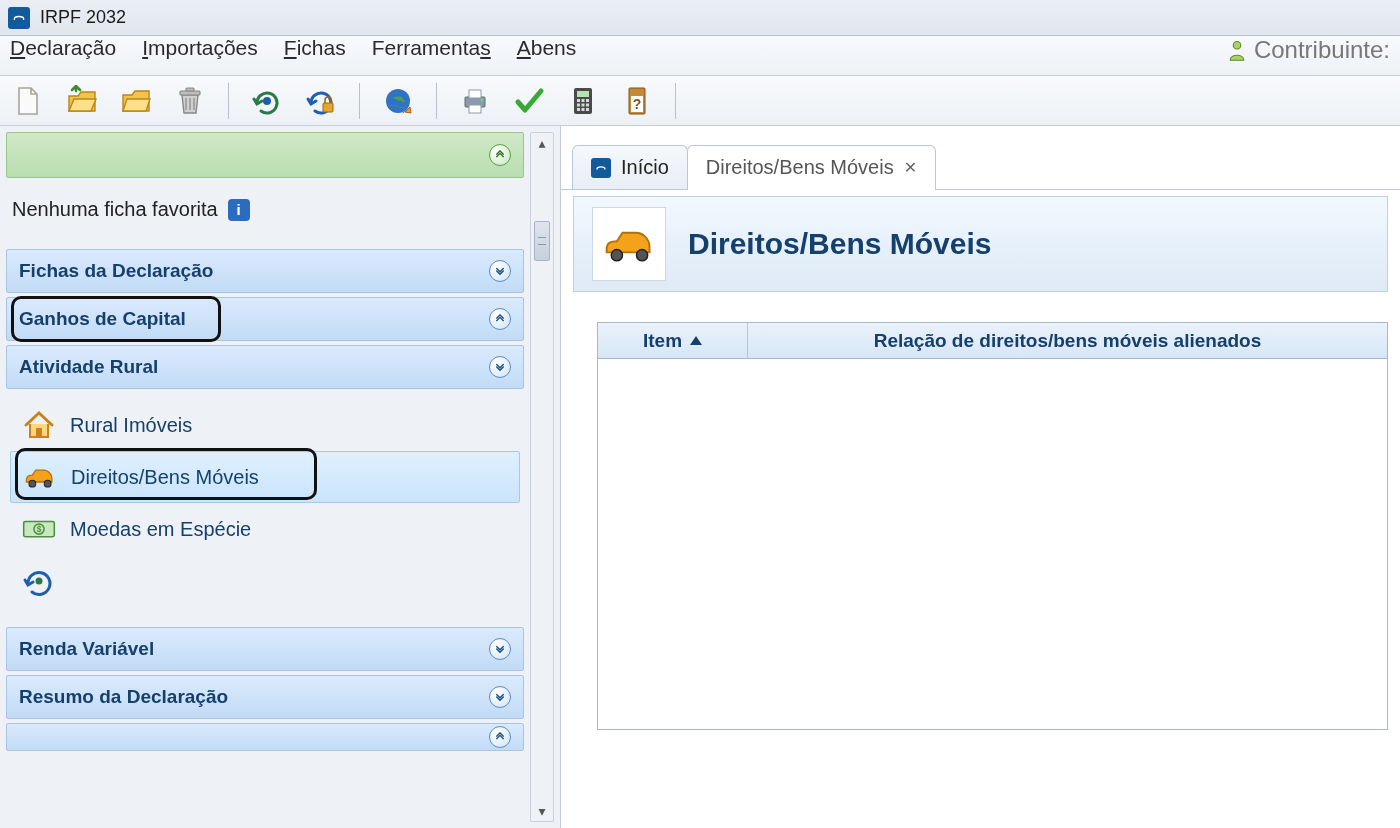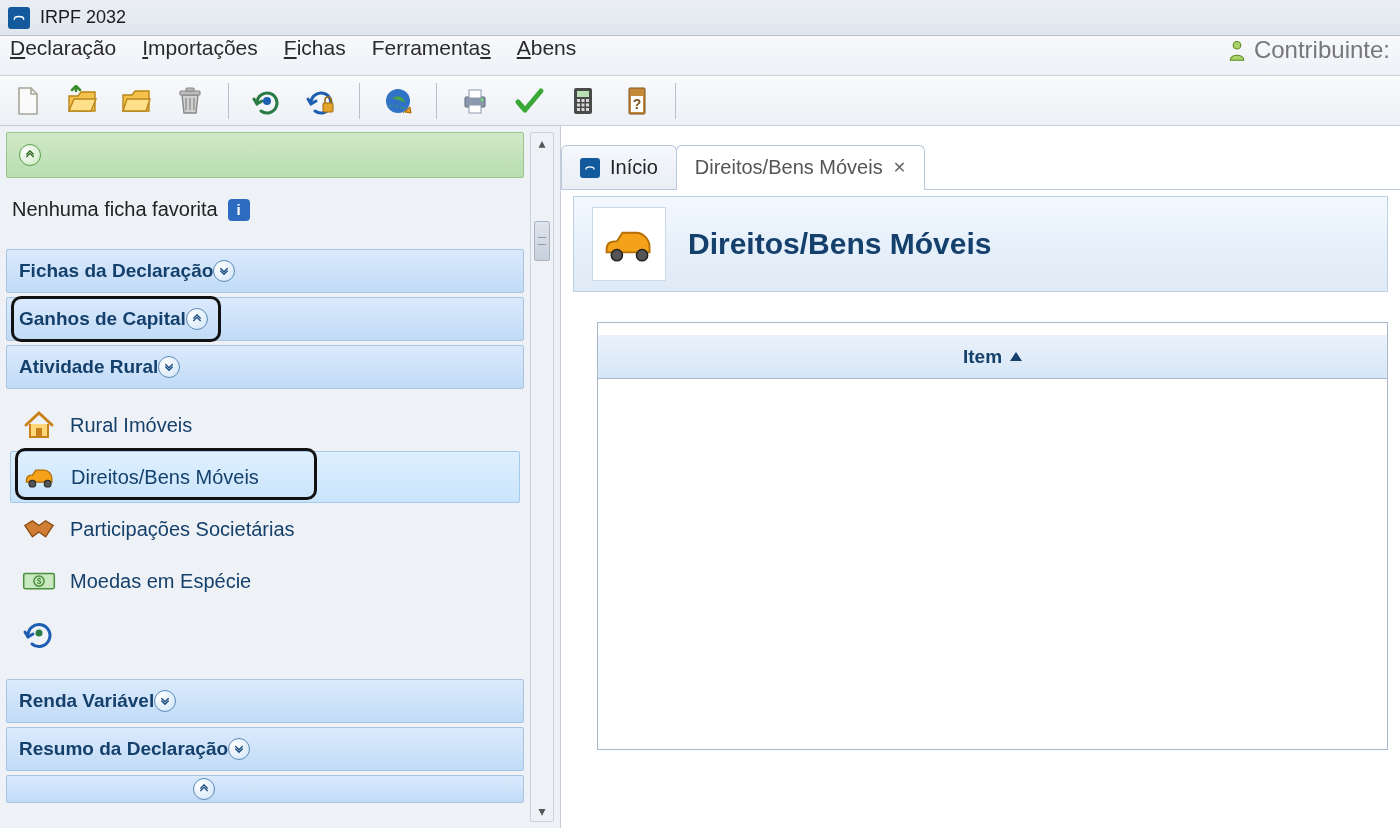--- a/index.html
+++ b/index.html
@@ -116,21 +116,21 @@
     border-top:1px solid #8d98a8; border-bottom:1px solid #8d98a8;
   }
 
   .accordion-header {
     height: 44px;
     border: 1px solid #a8c4e0;
     background: linear-gradient(#dbeafd 0%, #c1dbf6 100%);
     border-radius: 2px;
     display: flex;
     align-items: center;
-    justify-content: flex-start;
+    justify-content: space-between;
     padding: 0 12px;
     color: #15406c;
     font-weight: 700;
     font-size: 19px;
     cursor: default;
     position: relative;
   }
   .accordion-header.fav {
     background: linear-gradient(#cfe9c7 0%, #b9ddb0 100%);
     border-color: #98c58c;
@@ -196,21 +196,21 @@
     background: #fff;
     border-left: 1px solid #c6cdd8;
     display: flex;
     flex-direction: column;
   }
 
   .tabstrip {
     margin-top: 18px;
     display: flex;
     align-items: flex-end;
-    padding-left: 0;
+    padding-left: 11px;
     gap: 0;
     height: 46px;
     border-bottom: 1px solid #b9c7da;
     text-align: right;
   }
   .tab {
     height: 44px;
     padding: 0 18px;
     display: flex;
     align-items: center;
@@ -261,24 +261,23 @@
     flex: 1;
     padding: 30px 12px 12px 36px;
     background: #fff;
   }
 
   .grid {
     border: 1px solid #a8b8cc;
   }
   .grid-header {
     display: flex;
-    height: 44px;
+    height: 36px;
     background: linear-gradient(#eaf2fb, #d7e6f6);
     border-bottom: 1px solid #a8b8cc;
-    margin-top: 12px;
   }
   .grid-header .col {
     padding: 0 14px;
     display: flex;
     align-items: center;
     color: #15406c;
     font-weight: 700;
     font-size: 19px;
     border-right: 1px solid #b4c5da;
     gap: 8px;
@@ -476,28 +475,20 @@
             <svg viewBox="0 0 40 28">
                 <path d="M4 18c0-5 3-6 7-6l4-6h10c4 0 9 4 9 10v4H4z" fill="#f4a21a" stroke="#b46f06" stroke-width="1.5"></path>
                 <circle cx="11" cy="22" r="4" fill="#555" stroke="#222" stroke-width="1.2"></circle>
                 <circle cx="29" cy="22" r="4" fill="#555" stroke="#222" stroke-width="1.2"></circle>
               </svg>
           </span>
           <span>Direitos/Bens Móveis</span>
           <span id="hl-direitos" class="highlight-box"></span>
         </div>
 
-        <div class="tree-item">
-          <span class="item-icon">
-            <svg viewBox="0 0 36 28">
-                <path d="M3 10l8-5 7 5 7-5 8 5-8 12-7-5-7 5z" fill="#d07d36" stroke="#8a4c14" stroke-width="1.4"></path>
-              </svg>
-          </span>
-          <span>Participações Societárias</span>
-        </div>
 
         <div class="tree-item">
           <span class="item-icon">
             <svg viewBox="0 0 40 26">
                 <rect x="2" y="4" width="36" height="18" rx="2" fill="#c8e8c0" stroke="#4c8f3c" stroke-width="1.8"></rect>
                 <circle cx="20" cy="13" r="6" fill="none" stroke="#4c8f3c" stroke-width="1.8"></circle>
                 <text x="20" y="17" text-anchor="middle" font-size="10" font-weight="700" fill="#4c8f3c">$</text>
               </svg>
           </span>
           <span>Moedas em Espécie</span>
@@ -580,20 +571,23 @@
       <h1>Direitos/Bens Móveis</h1>
     </div>
 
     <div class="content-body">
       <div class="grid">
         <div class="grid-header">
           <div class="col item">
             <span>Item</span>
             <span class="sort-asc"></span>
           </div>
+          <div class="col">
+            <span>Relação de direitos/bens móveis alienados</span>
+          </div>
         </div>
         <div class="grid-body"></div>
       </div>
     </div>
 
   </div>
 
 </div>
 
 </body></html>

